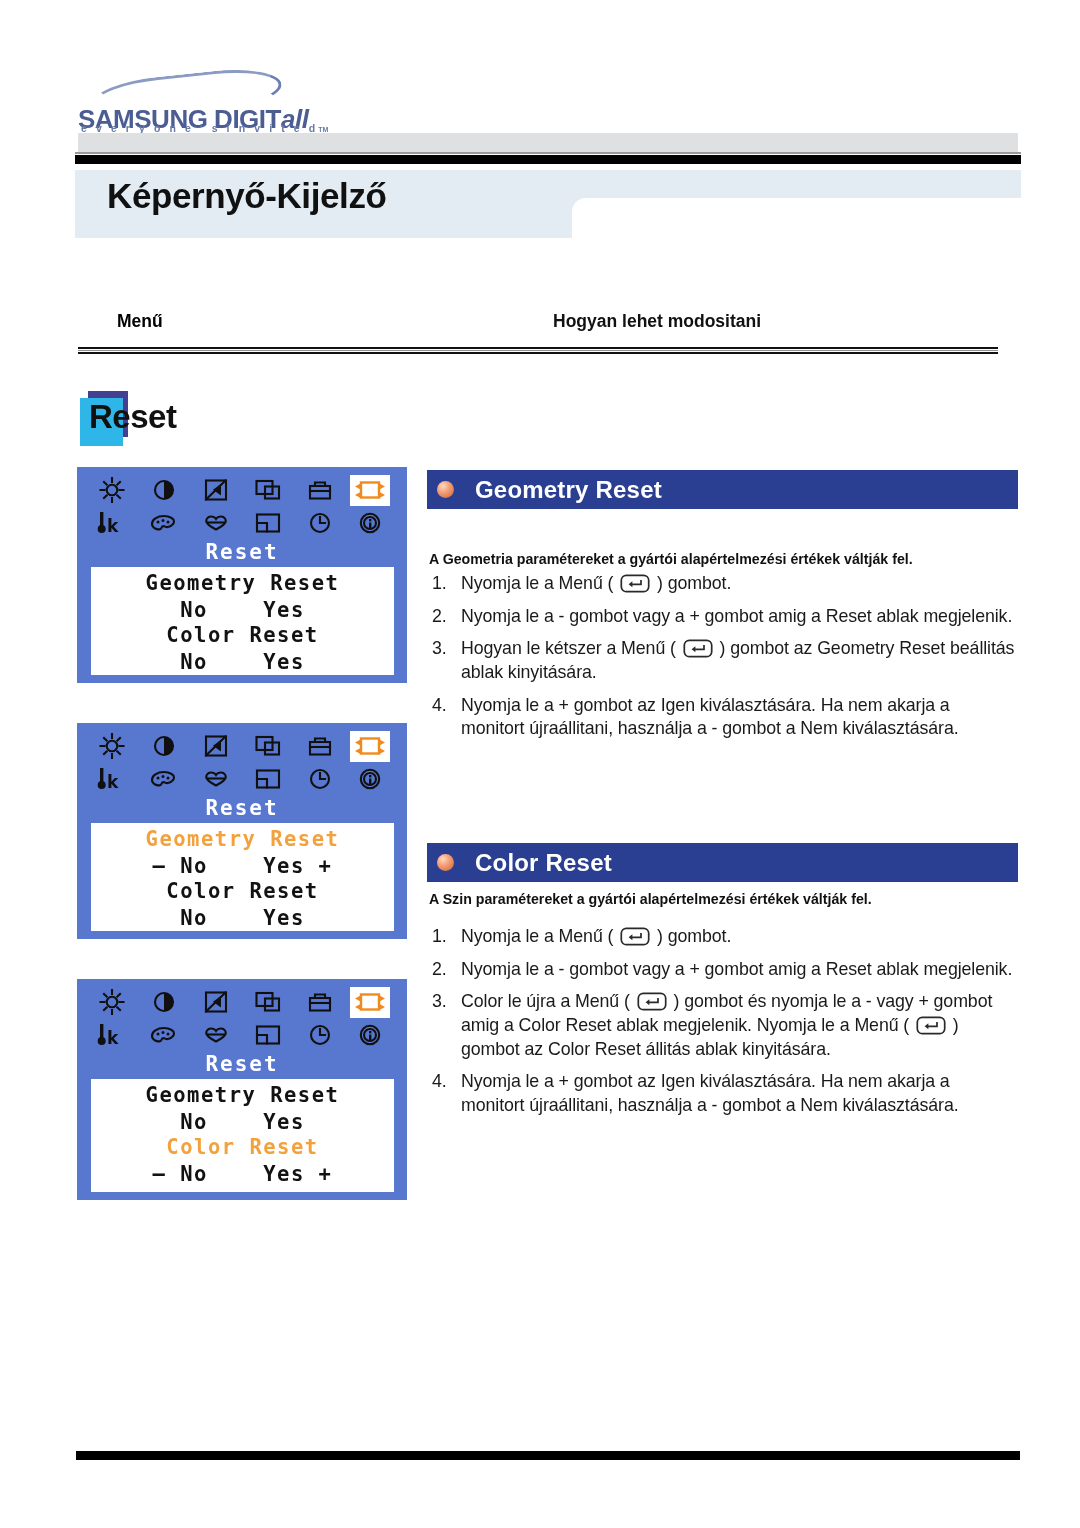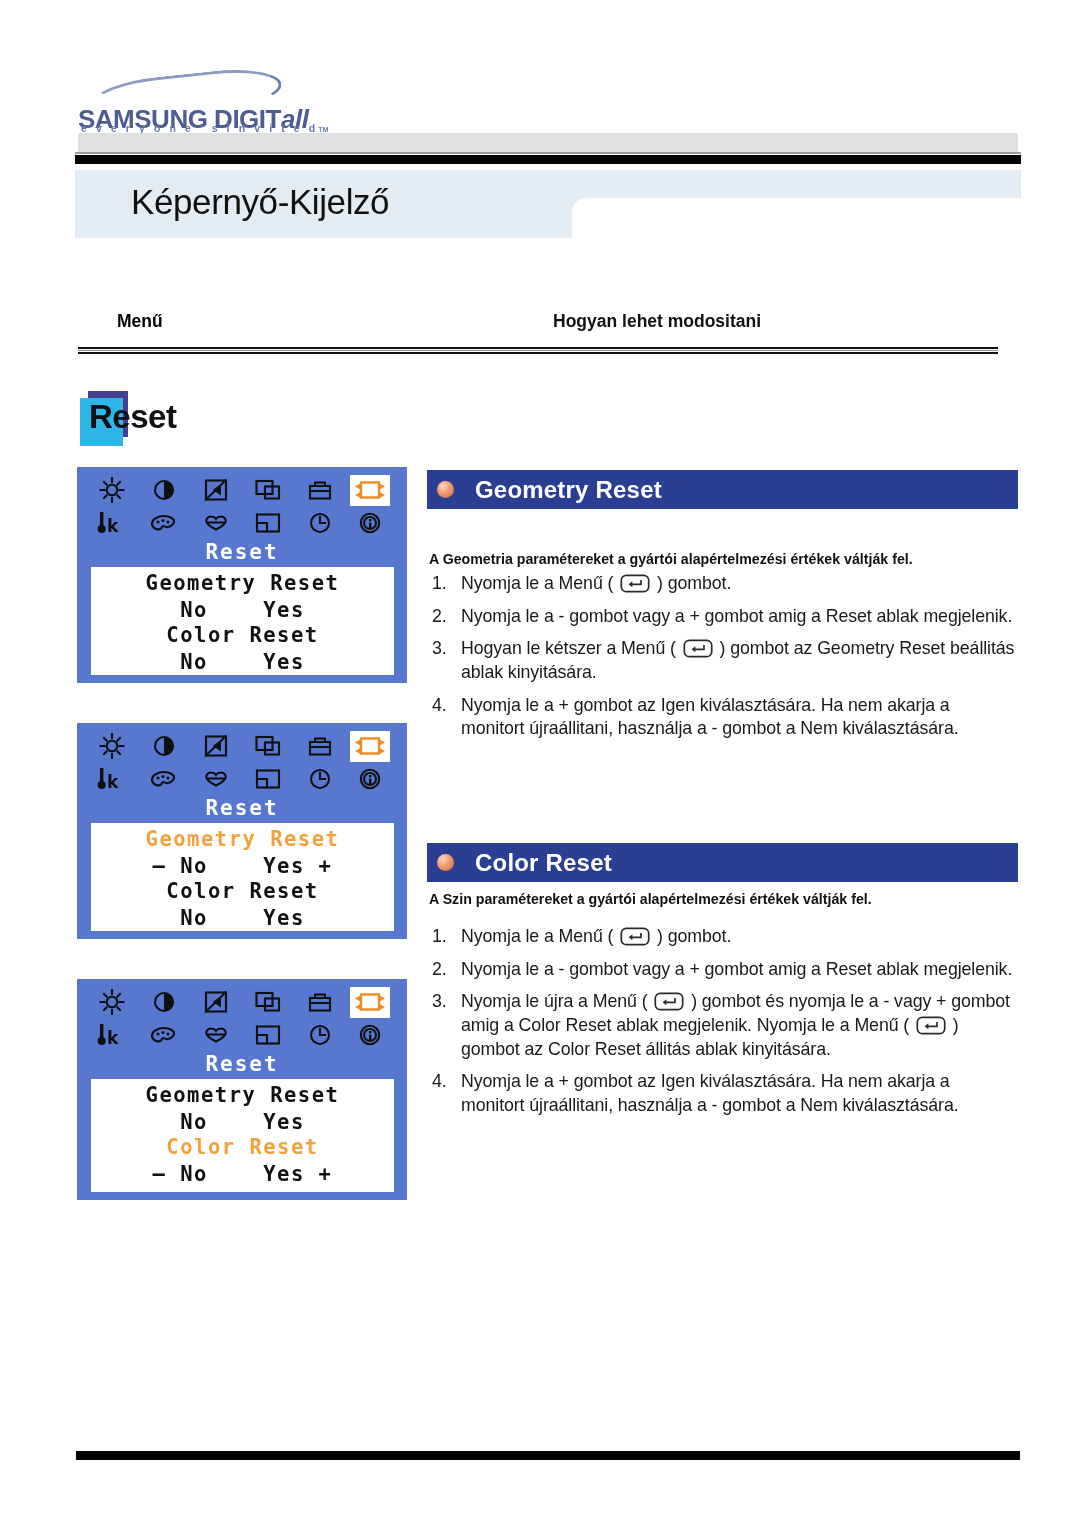--- a/index.html
+++ b/index.html
@@ -22,22 +22,22 @@
 
   
   #grayband{position:absolute;left:78px;top:133px;width:940px;height:21px;background:#dfe0e2;}
   #blackbar{position:absolute;left:75px;top:155px;width:946px;height:9px;background:#000;}
   #blackbar-thin{position:absolute;left:75px;top:152px;width:946px;height:2px;background:#9a9a9a;}
 
   
   #titleband{position:absolute;left:75px;top:170px;width:946px;height:68px;background:#e3ecf3;}
   #titlewhite{position:absolute;left:572px;top:198px;width:449px;height:42px;
       background:#ffffff;border-top-left-radius:14px;}
-  #pagetitle{position:absolute;left:107px;top:182px;font-size:35px;font-weight:normal;
-      color:#111;letter-spacing:-0.4px;white-space:nowrap;margin-left:24px;}
+  #pagetitle{position:absolute;left:107px;top:176px;font-size:35px;font-weight:bold;
+      color:#111;letter-spacing:-0.4px;white-space:nowrap;}
 
   
   #colhdr-menu{position:absolute;left:117px;top:311px;font-size:17.5px;font-weight:bold;color:#000000;}
   #colhdr-how{position:absolute;left:553px;top:311px;font-size:17.5px;font-weight:bold;color:#111;}
   #dblrule{position:absolute;left:78px;top:347px;width:920px;height:7px;}
   #dblrule .r1{position:absolute;left:0;top:0;width:100%;height:2px;background:#111;}
   #dblrule .r2{position:absolute;left:0;top:3px;width:100%;height:1px;background:#8e8e8e;}
   #dblrule .r3{position:absolute;left:0;top:5px;width:100%;height:2px;background:#111;}
 
   
@@ -442,21 +442,21 @@
   <div class="lbl">Color Reset</div>
 </div>
 <div class="sec-desc" style="top:889px;">A Szin paramétereket a gyártói alapértelmezési értékek váltják fel.</div>
 <div class="steps" id="steps2" style="top:925px;">
     <div class="step"><span class="num">1.</span><span>Nyomja le a Menű  ( </span><span class="menukey"><svg viewBox="0 0 30 19">
           <rect x="1.3" y="1.3" width="27.4" height="16.4" rx="5" ry="5" fill="#fff" stroke="#2a2a2a" stroke-width="1.7"></rect>
           <path d="M21 6v4.3H11.5" stroke="#2a2a2a" stroke-width="1.7" fill="none"></path>
           <path d="M12.4 7.3L8.6 10.3l3.8 3z" fill="#2a2a2a"></path>
         </svg></span><span> ) gombot.</span></div>
     <div class="step"><span class="num">2.</span><span>Nyomja le a - gombot vagy a + gombot amig a Reset ablak megjelenik.</span></div>
-    <div class="step"><span class="num">3.</span><span>Nyomja le újra a Menű ( </span><span class="menukey"><svg viewBox="0 0 30 19">
+    <div class="step"><span class="num">3.</span><span>Color le újra a Menű ( </span><span class="menukey"><svg viewBox="0 0 30 19">
           <rect x="1.3" y="1.3" width="27.4" height="16.4" rx="5" ry="5" fill="#fff" stroke="#2a2a2a" stroke-width="1.7"></rect>
           <path d="M21 6v4.3H11.5" stroke="#2a2a2a" stroke-width="1.7" fill="none"></path>
           <path d="M12.4 7.3L8.6 10.3l3.8 3z" fill="#2a2a2a"></path>
         </svg></span><span> ) gombot és nyomja le a - vagy + gombot amig a Color Reset ablak megjelenik. Nyomja le a Menű ( </span><span class="menukey"><svg viewBox="0 0 30 19">
           <rect x="1.3" y="1.3" width="27.4" height="16.4" rx="5" ry="5" fill="#fff" stroke="#2a2a2a" stroke-width="1.7"></rect>
           <path d="M21 6v4.3H11.5" stroke="#2a2a2a" stroke-width="1.7" fill="none"></path>
           <path d="M12.4 7.3L8.6 10.3l3.8 3z" fill="#2a2a2a"></path>
         </svg></span><span> ) gombot az Color Reset állitás ablak kinyitására.</span></div>
     <div class="step"><span class="num">4.</span><span>Nyomja le a + gombot az Igen kiválasztására. Ha nem akarja a monitort újraállitani, használja a - gombot a Nem kiválasztására.</span></div>
   </div>

